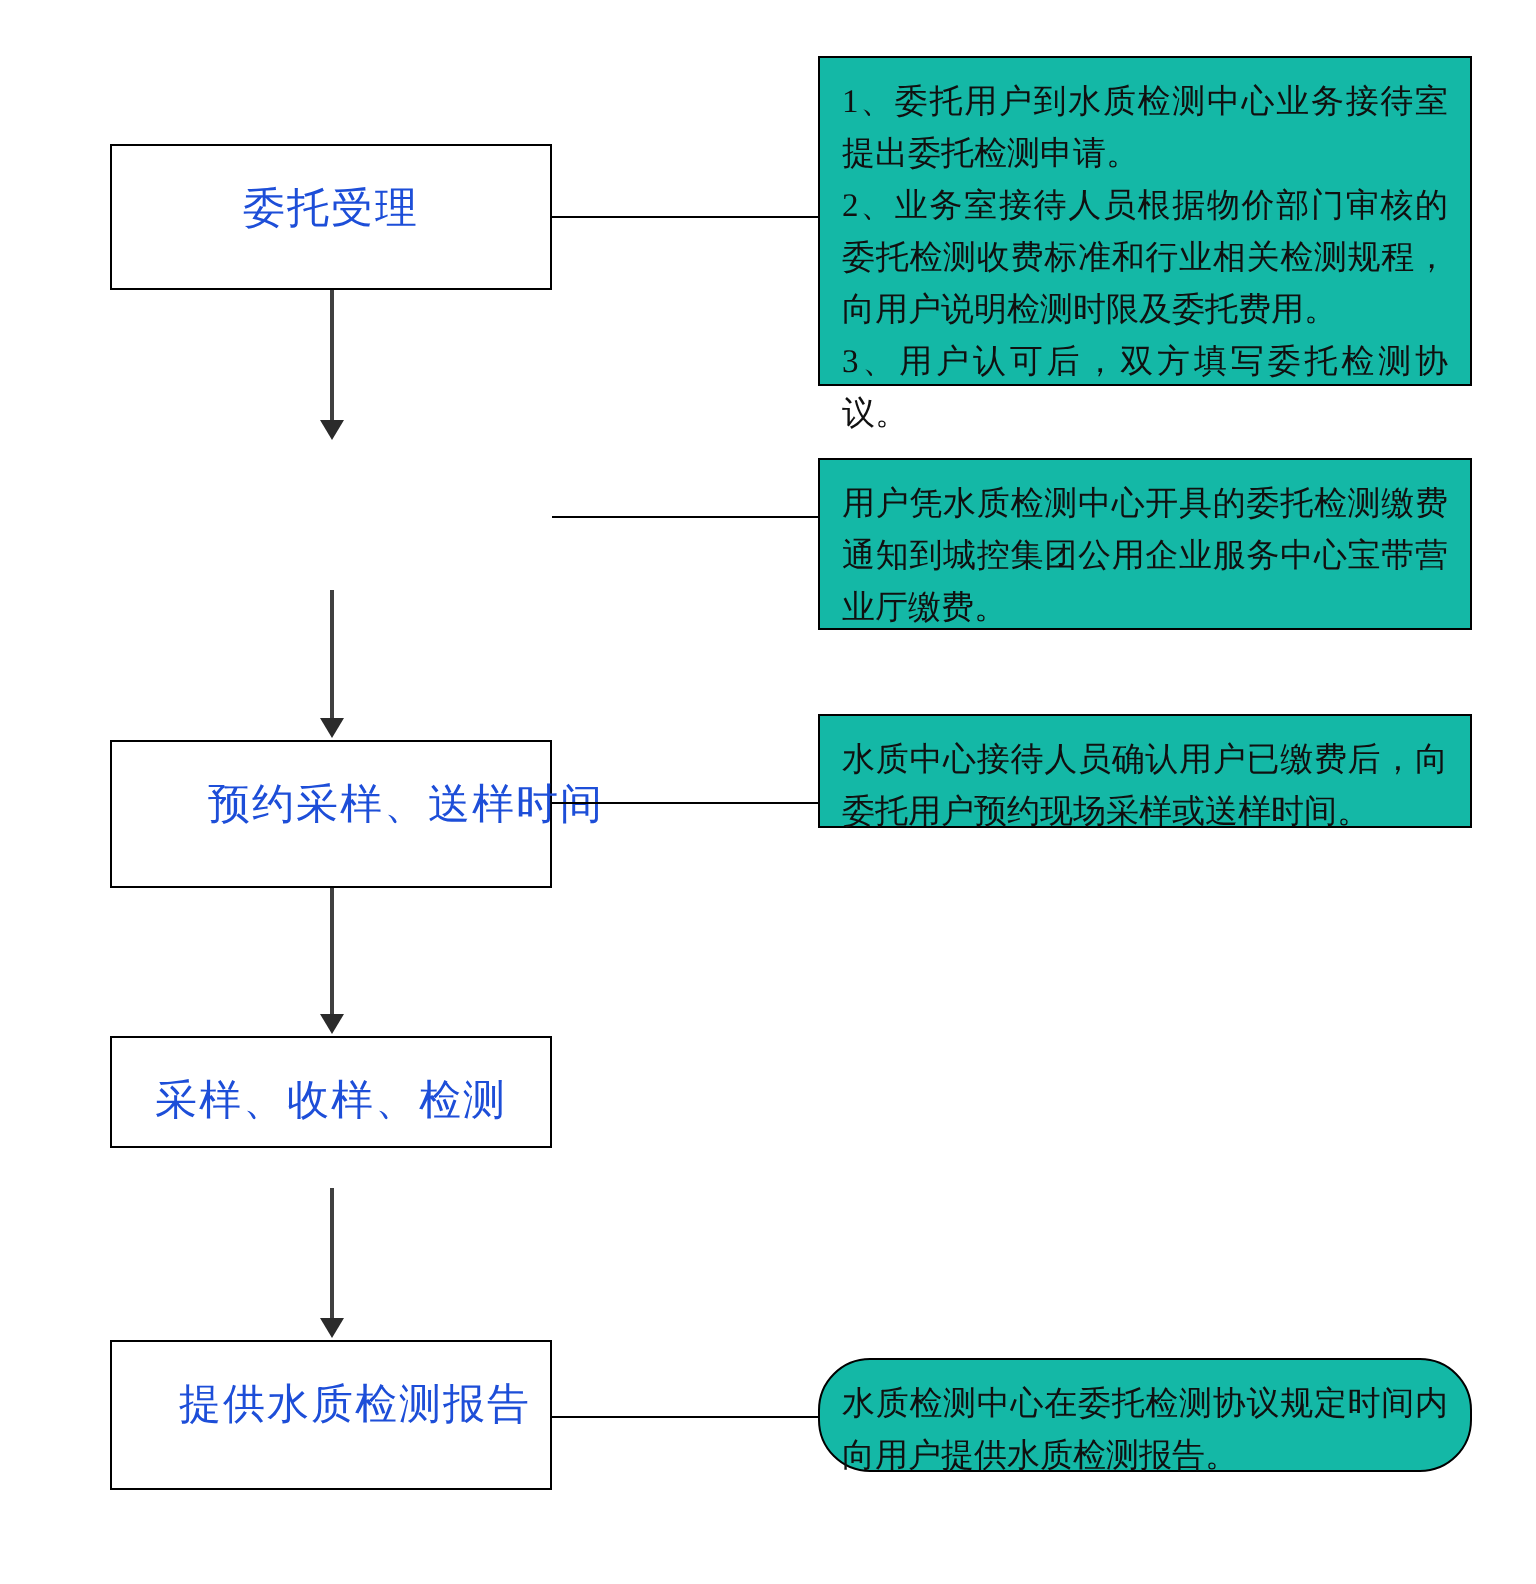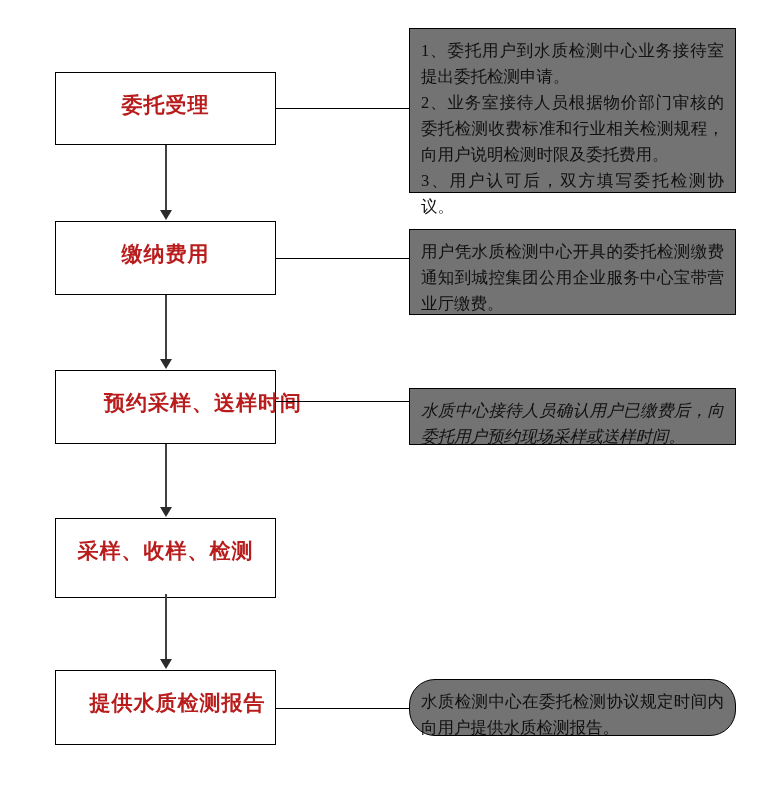--- a/index.html
+++ b/index.html
@@ -34,32 +34,31 @@
     justify-content: center;
   }
   .step-label {
     display: block;
     width: 100%;
     text-align: center;
     font-family: "Liberation Sans", "DejaVu Sans", sans-serif;
     font-size: 21px;
     line-height: 1;
     letter-spacing: 1px;
-    color: #b91c1c;
+    color: #1d4ed8;
     white-space: nowrap;
     padding-top: 21px;
-    font-weight: bold;
   }
 
   
   .note-box {
     position: absolute;
     box-sizing: border-box;
     border: 1px solid #000000;
-    background: #737373;
+    background: #14b8a6;
     padding: 9px 11px 20px 11px;
   }
   .note-text {
     display: block;
     font-family: "Liberation Serif", "DejaVu Serif", serif;
     font-size: 16.5px;
     line-height: 26px;
     color: #101010;
     text-align: justify;
     text-justify: inter-ideograph;
@@ -88,29 +87,26 @@
 </style>
 </head>
 <body>
 
 <div id="canvas">
 
   <div class="step-box" style="left:55px; top:72px; width:221px; height:73px;">
     <span class="step-label">委托受理</span>
   </div>
 
-  <div class="step-box" style="left:55px; top:221px; width:221px; height:74px;">
-    <span class="step-label">缴纳费用</span>
-  </div>
 
   <div class="step-box" style="left:55px; top:370px; width:221px; height:74px;padding-left:48px;">
     <span class="step-label">预约采样、送样时间</span>
   </div>
 
-  <div class="step-box" style="left:55px; top:518px; width:221px; height:80px;">
+  <div class="step-box" style="left:55px; top:518px; width:221px; height:56px;">
     <span class="step-label">采样、收样、检测</span>
   </div>
 
   <div class="step-box" style="left:55px; top:670px; width:221px; height:75px;padding-left:24px;">
     <span class="step-label">提供水质检测报告</span>
   </div>
 
   <div class="v-arrow" style="left:165px; top:145px; height:66px;"></div>
   <div class="arrow-head" style="left:160px; top:210px;"></div>
 
@@ -131,21 +127,21 @@
   <div class="note-box" style="left:409px; top:28px; width:327px; height:165px;">
     <span class="note-text">1、委托用户到水质检测中心业务接待室提出委托检测申请。
 2、业务室接待人员根据物价部门审核的委托检测收费标准和行业相关检测规程，向用户说明检测时限及委托费用。
 3、用户认可后，双方填写委托检测协议。</span>
   </div>
 
   <div class="note-box" style="left:409px; top:229px; width:327px; height:86px;">
     <span class="note-text">用户凭水质检测中心开具的委托检测缴费通知到城控集团公用企业服务中心宝带营业厅缴费。</span>
   </div>
 
-  <div class="note-box" style="left:409px; top:388px; width:327px; height:57px;font-style:italic;">
+  <div class="note-box" style="left:409px; top:357px; width:327px; height:57px;">
     <span class="note-text">水质中心接待人员确认用户已缴费后，向委托用户预约现场采样或送样时间。</span>
   </div>
 
   <div class="note-box" style="left:409px; top:679px; width:327px; height:57px;border-radius:26px;">
     <span class="note-text">水质检测中心在委托检测协议规定时间内向用户提供水质检测报告。</span>
   </div>
 
 </div>
 
 </body></html>

